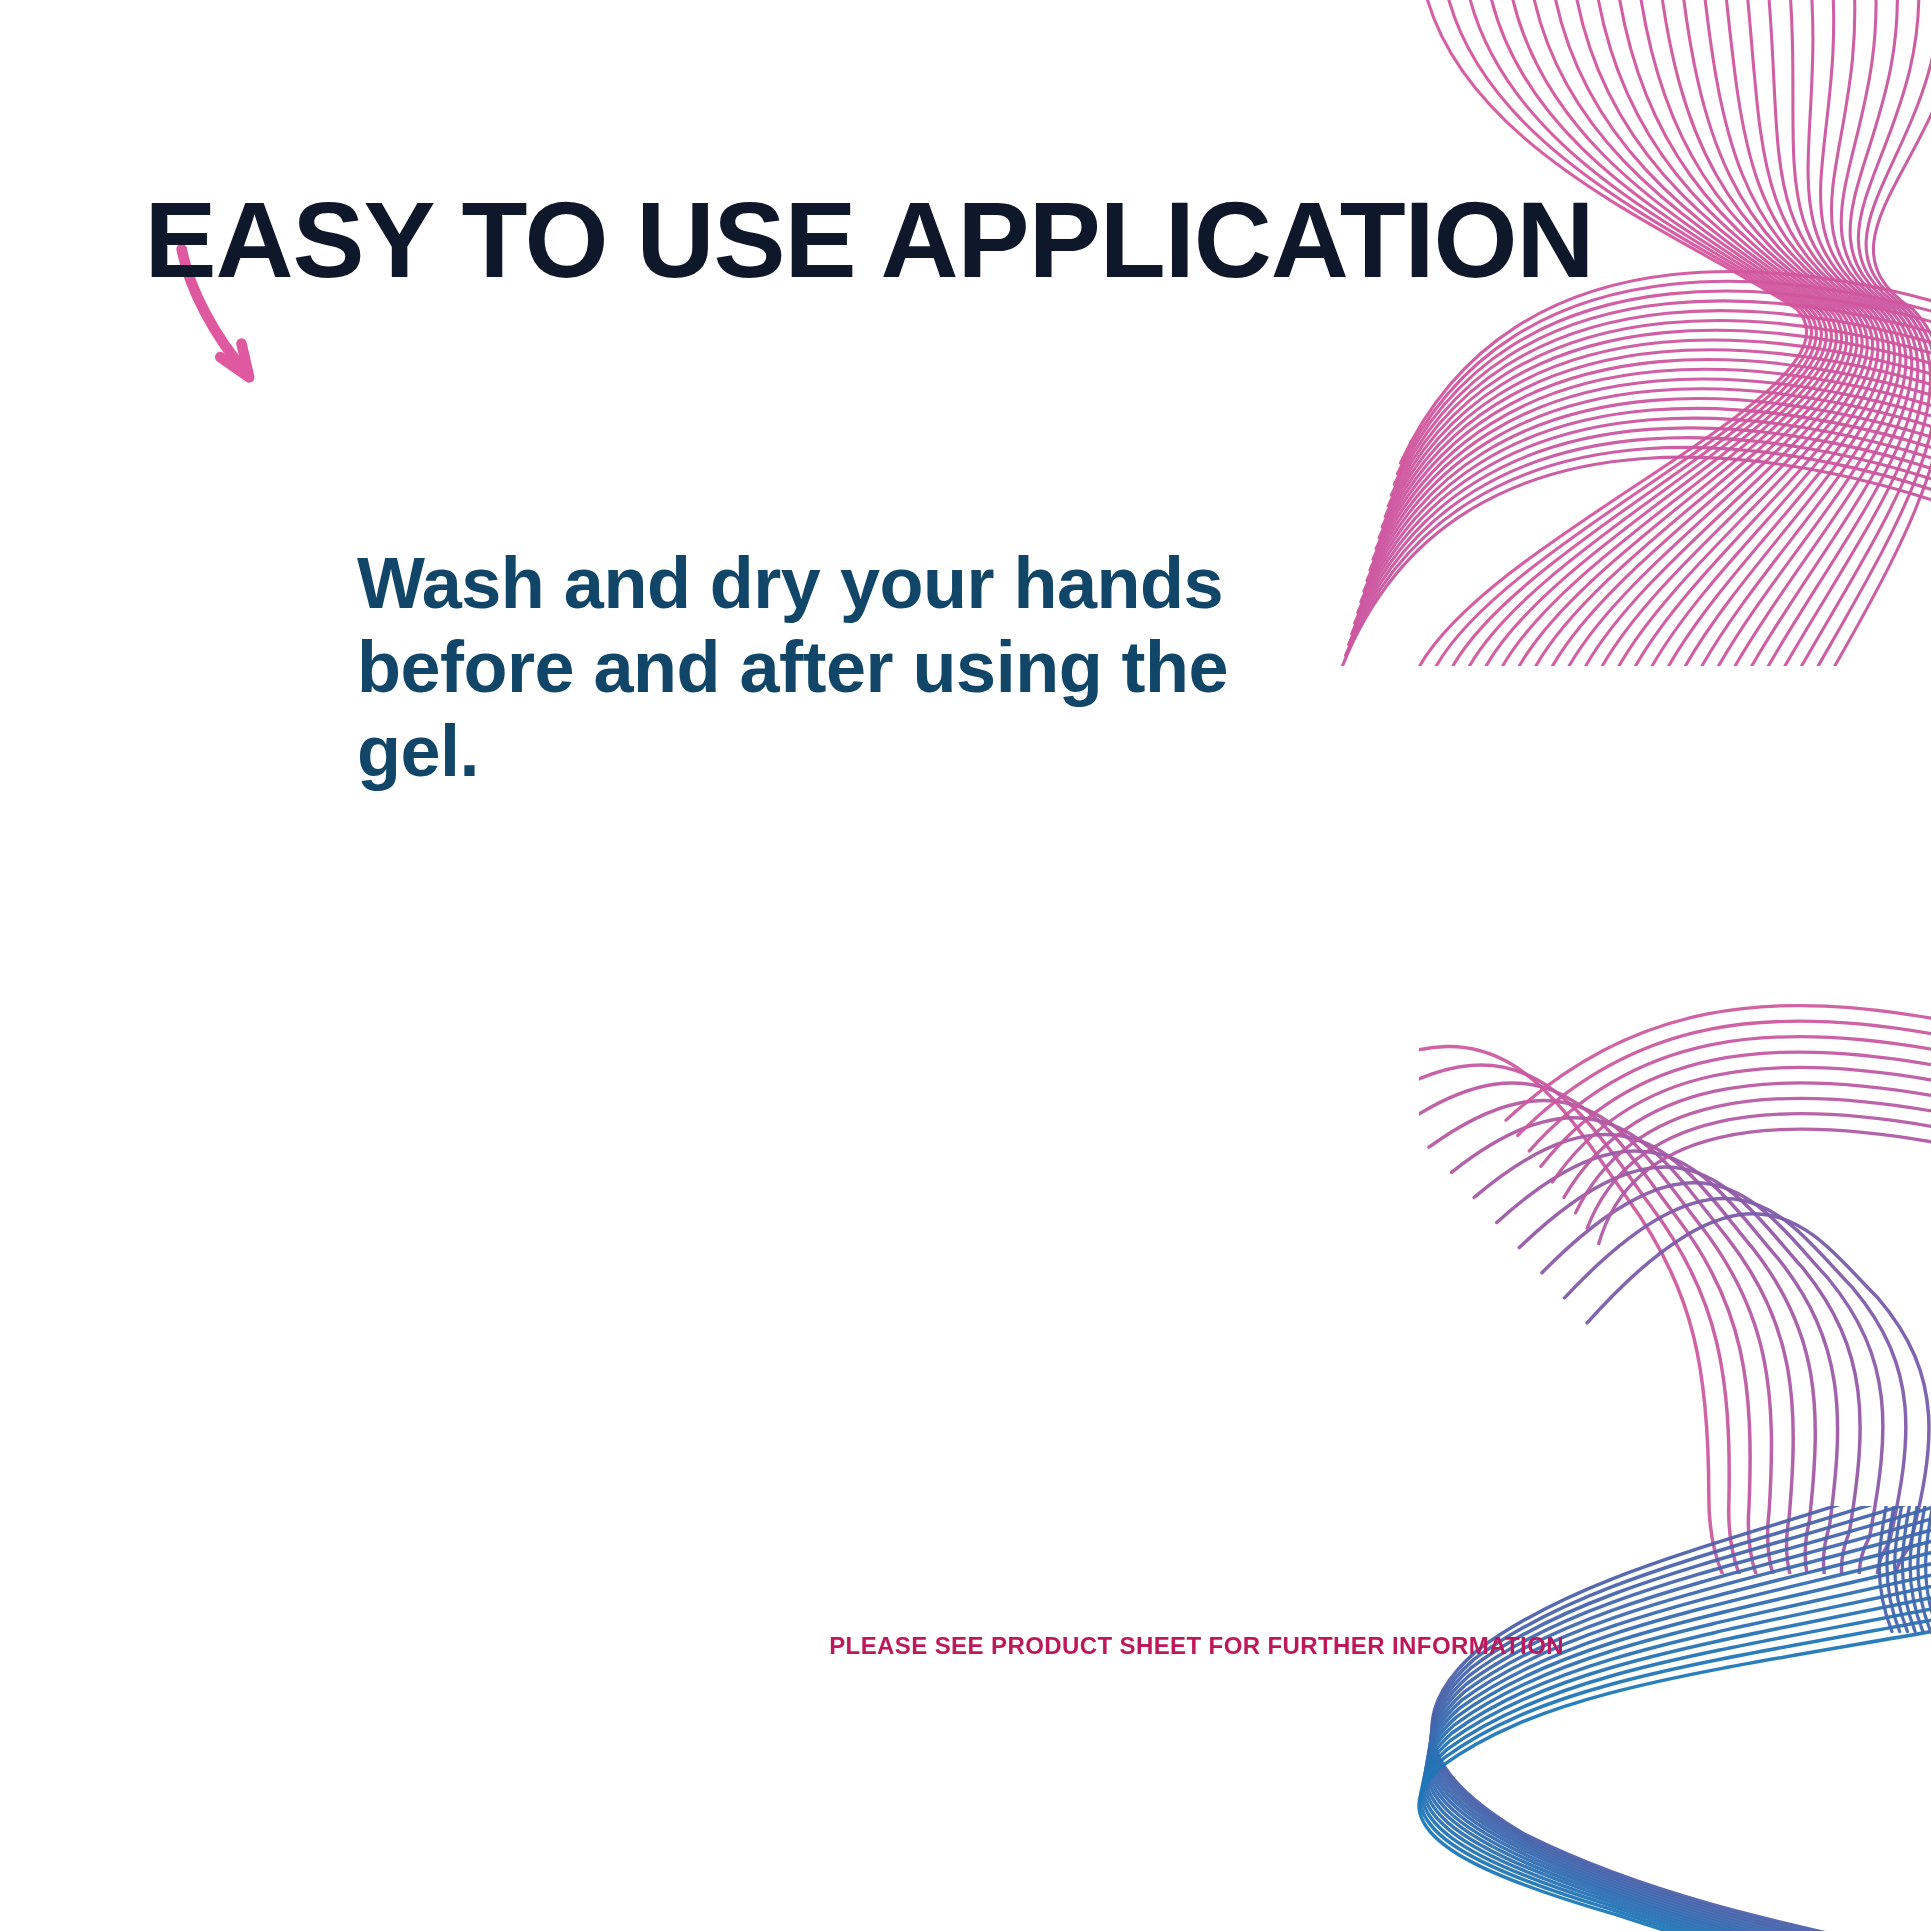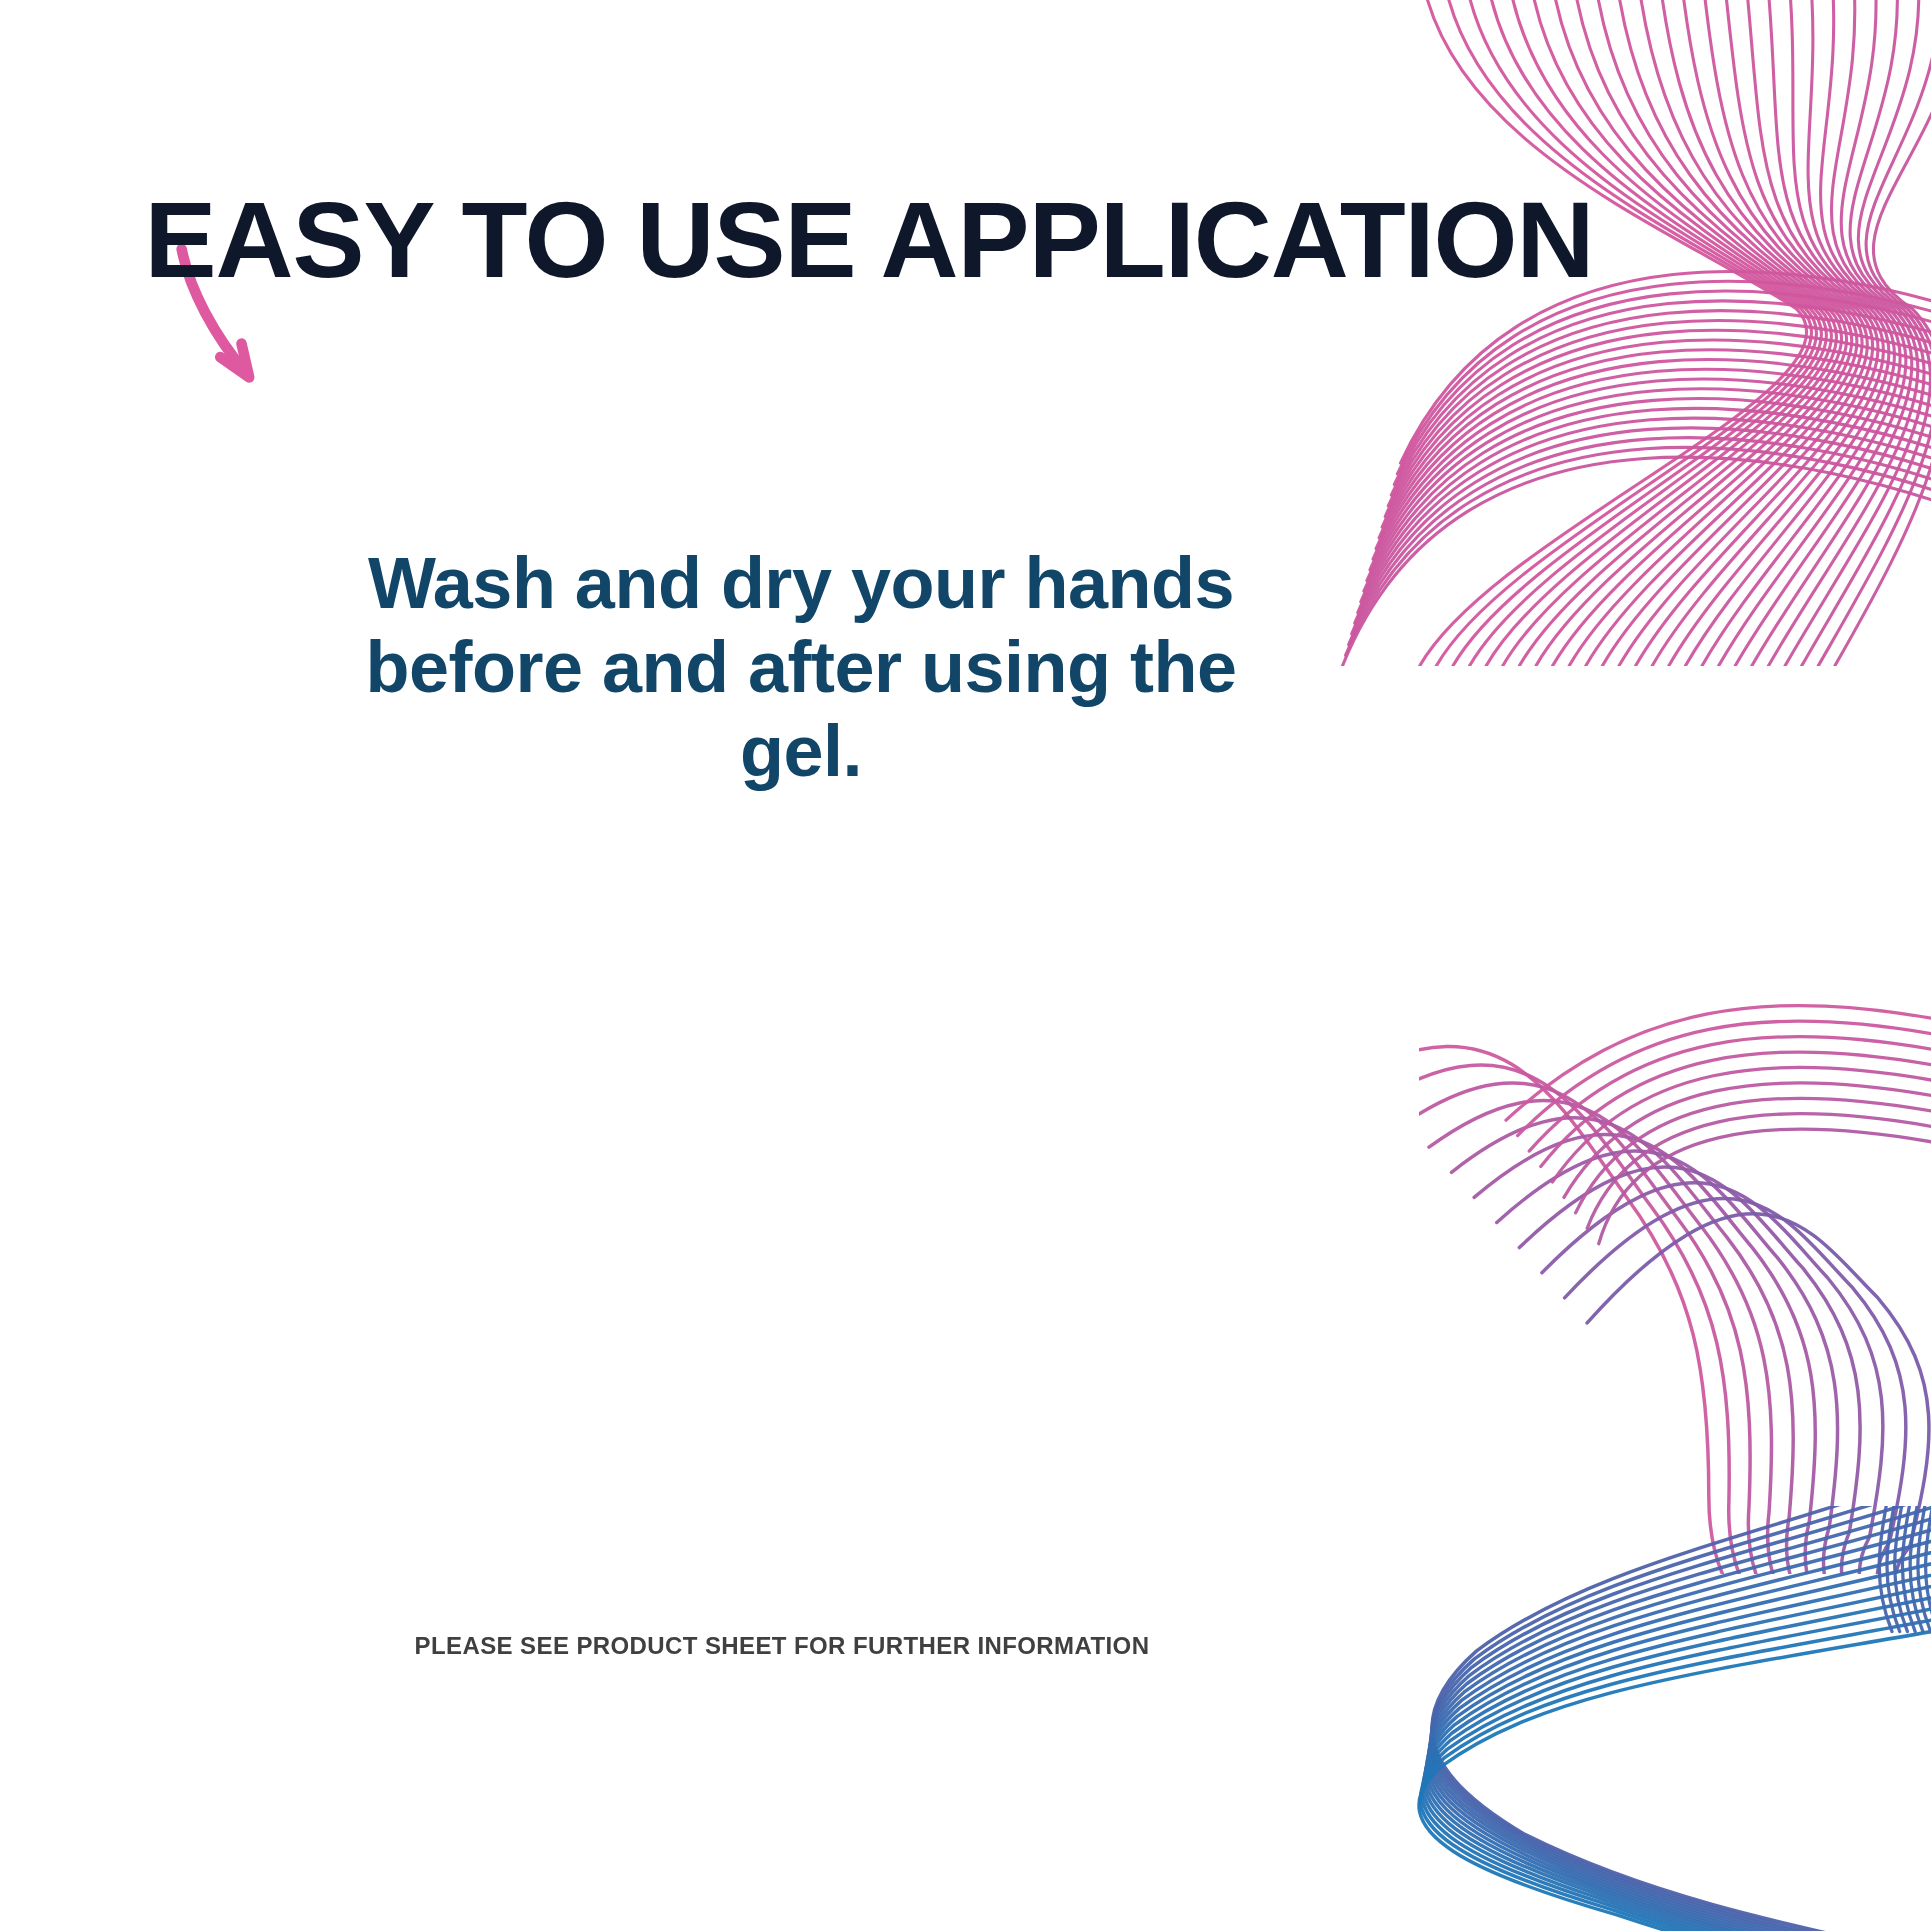--- a/index.html
+++ b/index.html
@@ -66,39 +66,38 @@
     line-height: 1.0;
     color: #0f172a;
     white-space: nowrap;
   }
 
   #instructions-block {
     position: absolute;
     top: 541px;
     left: 357px;
     width: 888px;
-    text-align: center;
     color: #114669;
     font-family: "Liberation Sans", sans-serif;
     font-weight: bold;
     font-size: 72px;
     line-height: 1.17;
     letter-spacing: -0.5px;
   }
   .instr-para {
     margin: 0;
   }
 
   #footer-note {
     position: absolute;
     top: 1632px;
     left: 0;
     width: 1564px;
-    text-align: center;
-    color: #404040;
+    text-align: right;
+    color: #be185d;
     font-family: "Liberation Sans", sans-serif;
     font-weight: bold;
     font-size: 24px;
     letter-spacing: 0.4px;
     white-space: nowrap;
   }
 </style>
 </head>
 <body>
 

